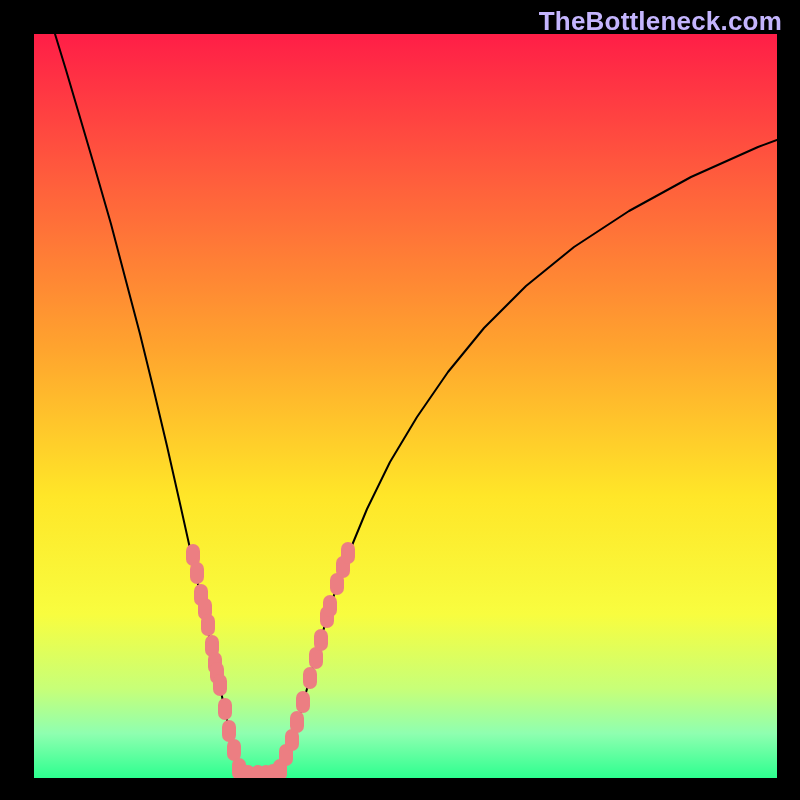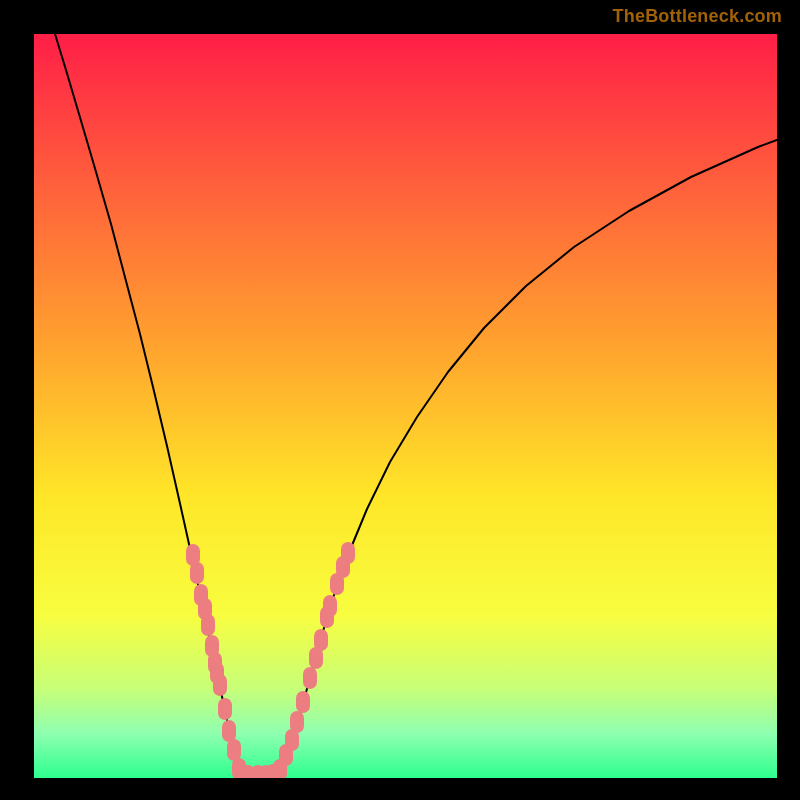--- a/index.html
+++ b/index.html
@@ -23,23 +23,23 @@
     left: 34px;
     top: 34px;
     width: 743px;
     height: 744px;
   }
   .watermark {
     position: absolute;
     top: 6px;
     right: 18px;
     font-family: Arial, Helvetica, sans-serif;
-    font-size: 18px;
+    font-size: 26px;
     font-weight: 600;
-    color: #a16207;
+    color: #c4b5fd;
     letter-spacing: 0.2px;
     user-select: none;
     text-align: right;
   }
   svg {
     display: block;
   }
 </style>
 </head>
 <body>

